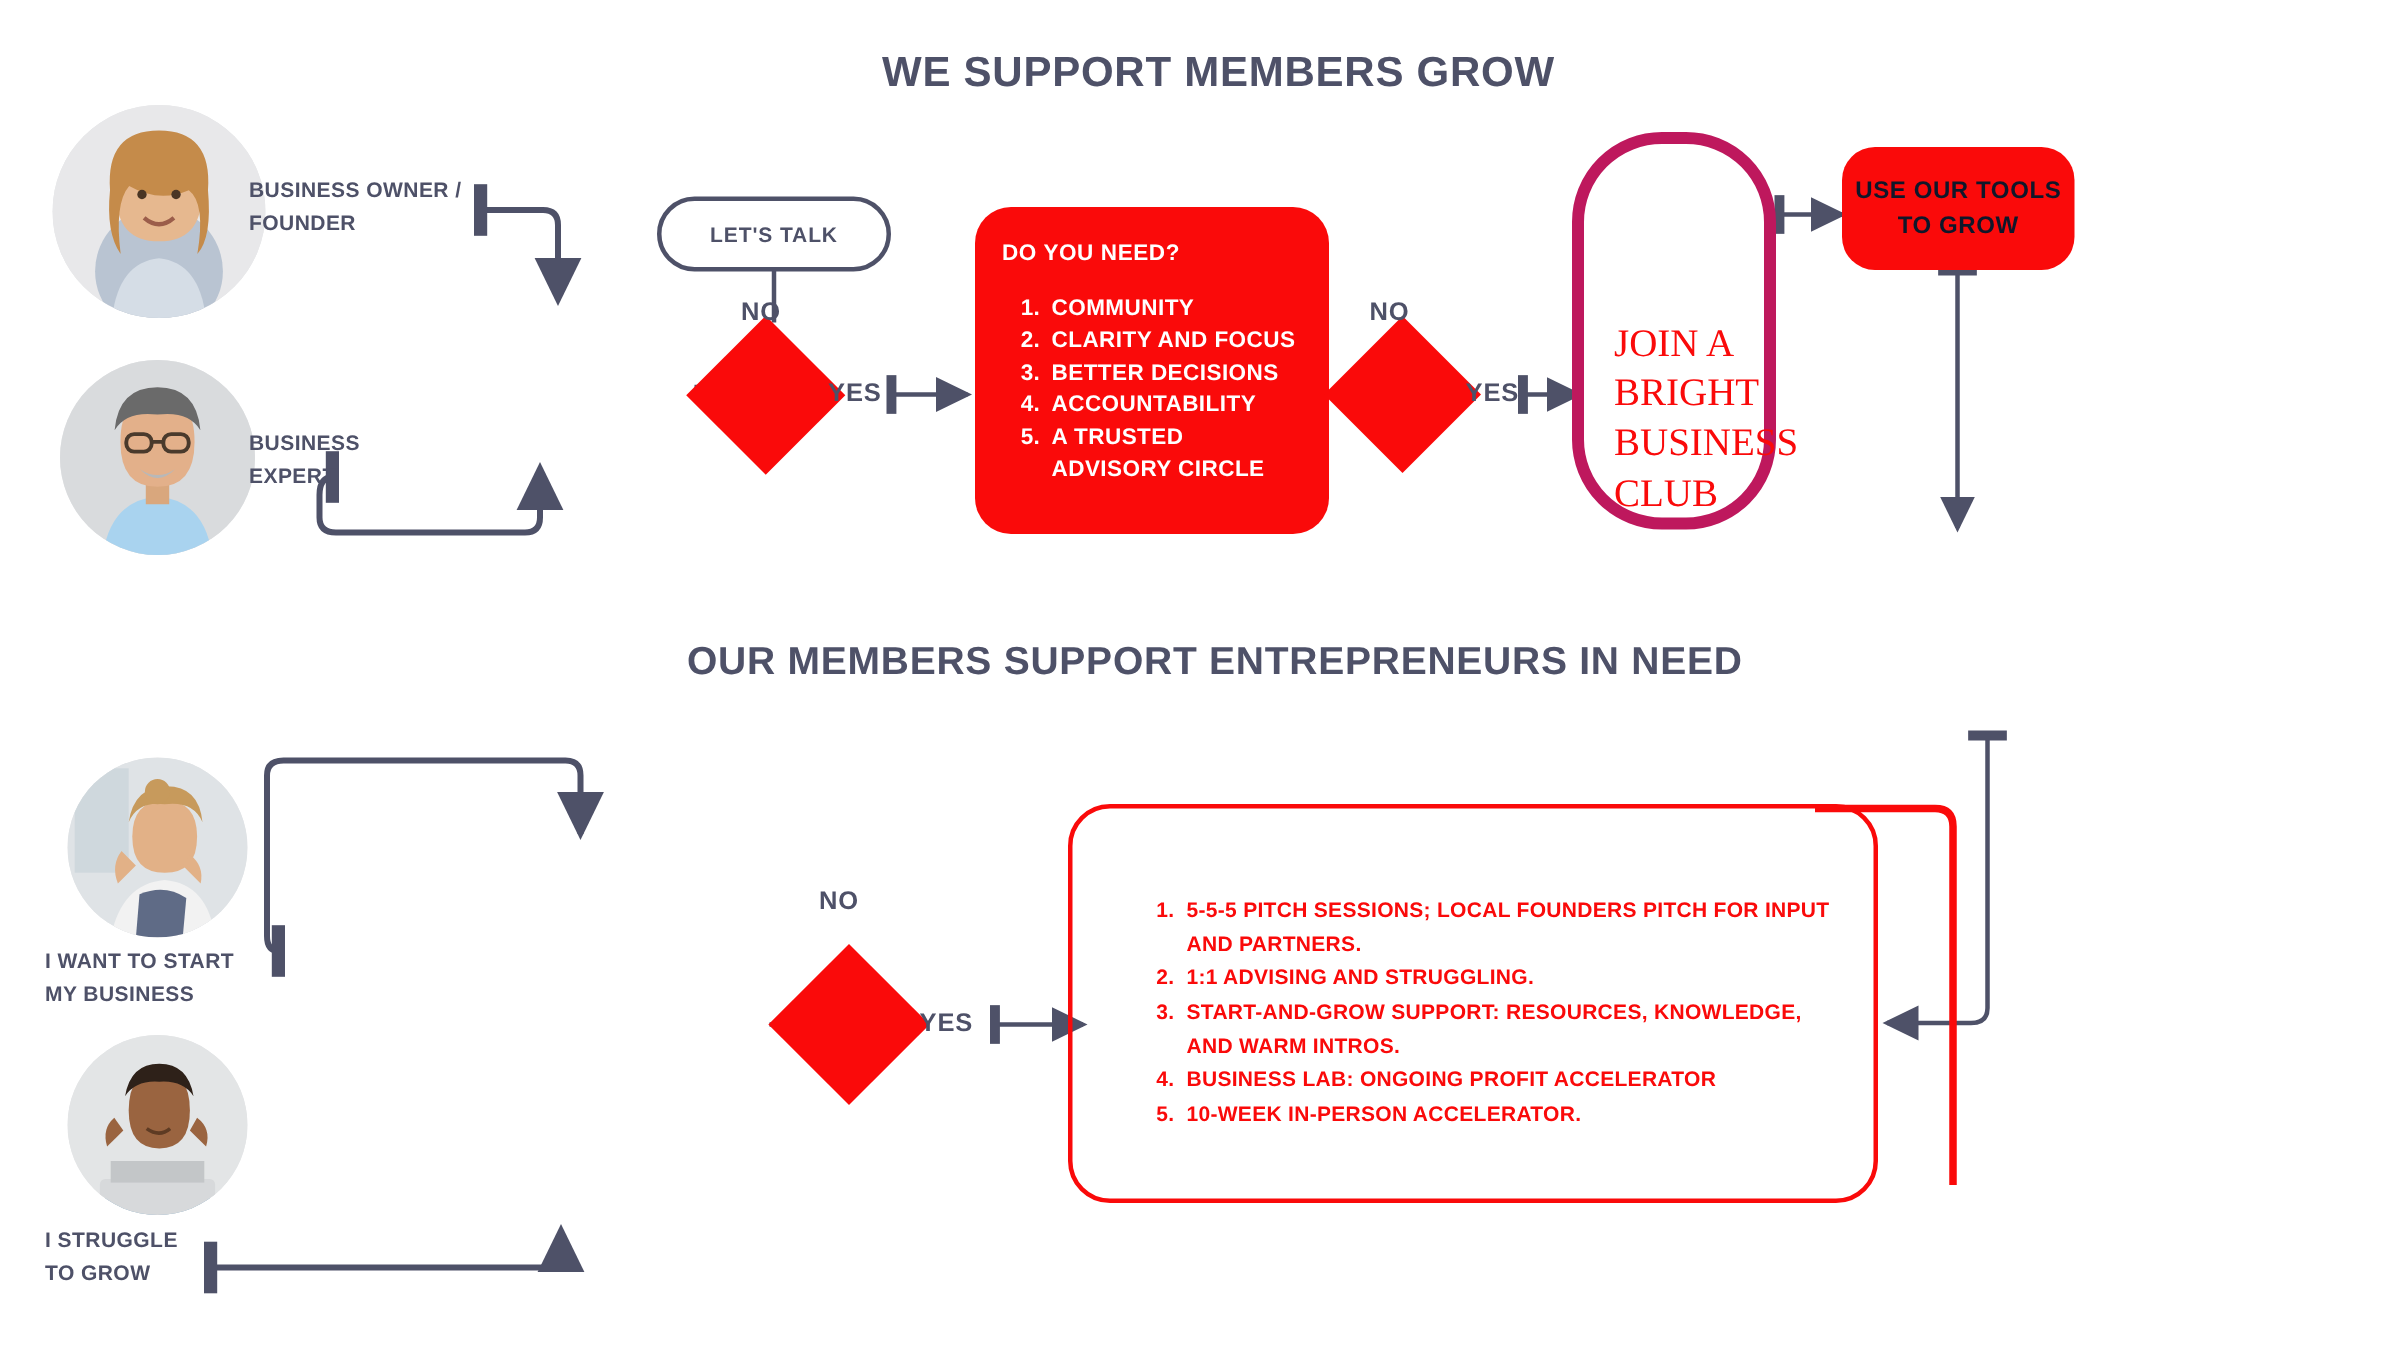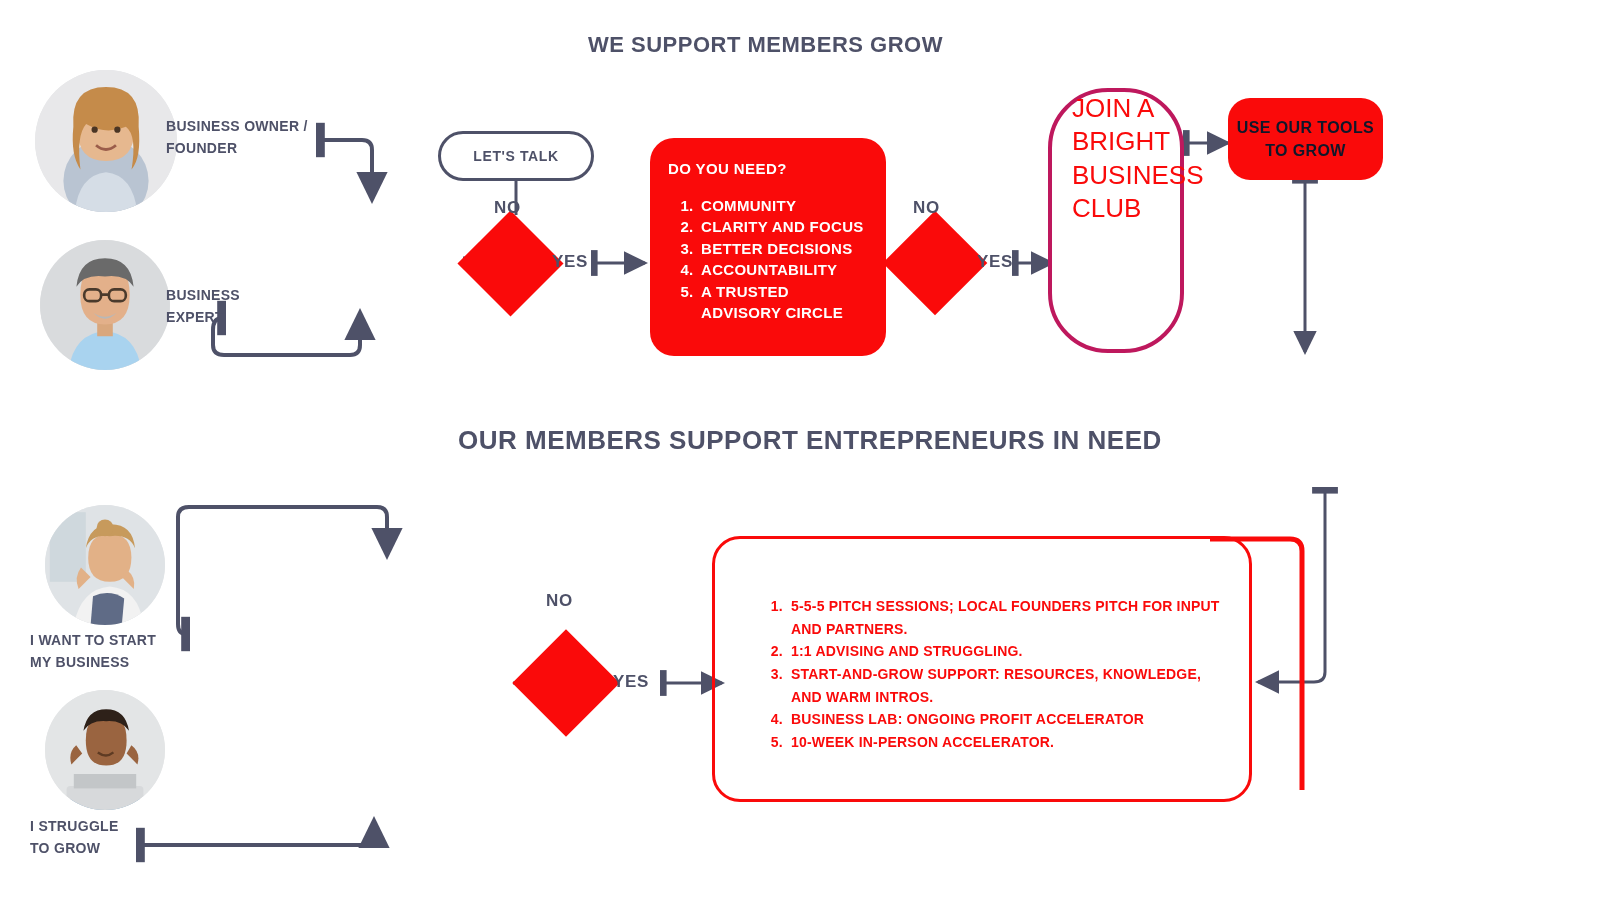--- a/index.html
+++ b/index.html
@@ -28,21 +28,21 @@
 
   
   .section-title {
     position: absolute;
     font-weight: bold;
     color: #4e5168;
     letter-spacing: 0.5px;
     white-space: nowrap;
     z-index: 4;
   }
-  #title-top { left: 588px; top: 32px; font-size: 22px; }
+  #title-top { left: 588px; top: 32px; font-size: 28px; }
   #title-bottom { left: 458px; top: 425px; font-size: 26px; }
 
   
   .avatar {
     position: absolute;
     border-radius: 50%;
     overflow: hidden;
     z-index: 5;
     background: #e4e5e7;
   }
@@ -152,27 +152,28 @@
     font-size: 14px;
     letter-spacing: 0.2px;
     line-height: 1.62;
     padding-left: 4px;
   }
 
   
   .join-card {
     position: absolute;
     background: #ffffff;
-    border: 4px solid #be185d;
+    border: 8px solid #be185d;
     border-radius: 60px;
     color: #FA0A0A;
     display: flex;
-    align-items: flex-start;
+    align-items: flex-end;
     z-index: 3;
     padding-left: 20px;
+    font-family: Liberation Serif, serif;
   }
   .join-card .join-text {
     font-size: 26px;
     line-height: 1.28;
     font-weight: normal;
     text-align: left;
   }
 </style>
 </head>
 <body>

